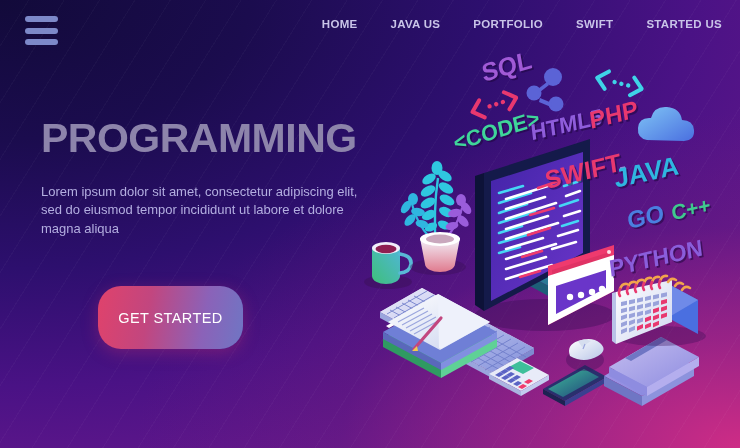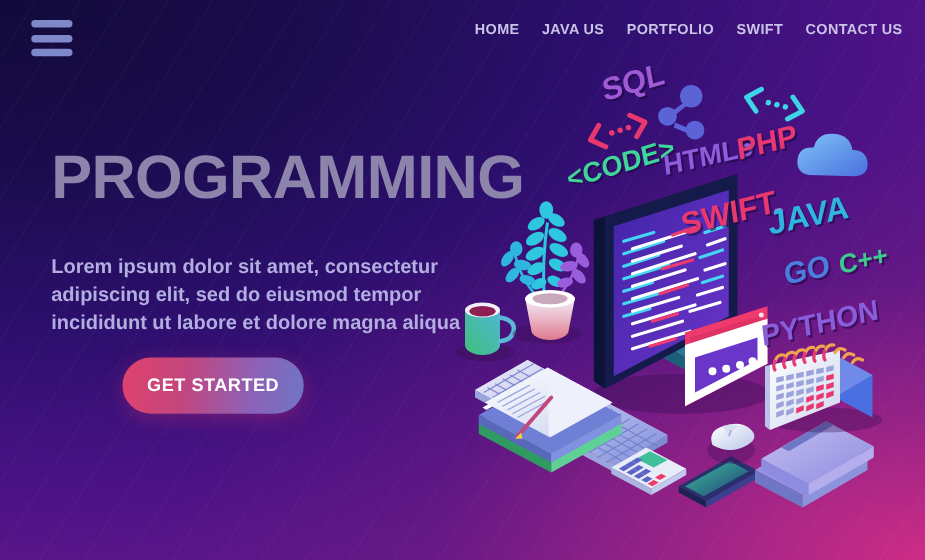--- a/index.html
+++ b/index.html
@@ -30,44 +30,44 @@
     width:33px; height:29px;
     display:flex; flex-direction:column; justify-content:space-between;
     cursor:pointer;
   }
   #hamburger span {
     display:block; height:6px; width:100%;
     background:#7d89c9; border-radius:3px;
   }
   #nav {
     position:absolute; right:18px; top:18px;
-    display:flex; gap:18px; margin-left:20px;
+    display:flex; gap:33px; margin-left:20px;
   }
   #nav a {
     color:#c9c4e8; text-decoration:none;
     font-size:11.5px; font-weight:bold; letter-spacing:.3px;
     white-space:nowrap; cursor:pointer;
   }
 
   
   #hero { position:absolute; left:41px; top:118px; width:330px; }
   #title {
-    font-size:49px; font-weight:bold; letter-spacing:-.5px;
+    font-size:41px; font-weight:bold; letter-spacing:-.5px;
     color:#8d84ab; line-height:1;
   }
   #subtitle {
-    margin-top:36px;
-    font-size:16px; line-height:1.42;
-    color:#b3aee0; font-weight:bold;
+    margin-top:24px;
+    font-size:13px; line-height:1.42;
+    color:#b3aee0; font-weight:normal;
   }
   #cta {
     position:absolute; left:98px; top:286px;
-    width:145px; height:45px; border-radius:23px;
+    width:145px; height:63px; border-radius:23px;
     background:linear-gradient(100deg,#e0426b 0%,#c2467f 35%,#8b62b8 72%,#6f76c4 100%);
-    color:#fff; font-size:14.5px; font-weight:bold; letter-spacing:.4px;
+    color:#fff; font-size:14.5px; font-weight:normal; letter-spacing:.4px;
     display:flex; align-items:center; justify-content:center;
     border:none; cursor:pointer;
     box-shadow:0 4px 16px rgba(200,50,110,.35);
   }
 
   
   .kw {
     position:absolute;
     font-weight:bold;
     white-space:nowrap;
@@ -477,21 +477,21 @@
     <span></span>
     <span></span>
     <span></span>
   </div>
 
   <nav id="nav">
     <a>HOME</a>
     <a>JAVA US</a>
     <a>PORTFOLIO</a>
     <a>SWIFT</a>
-    <a>CONTACT US</a>
+    <a>STARTED US</a>
   </nav>
 
   <div id="hero">
     <h1 id="title">PROGRAMMING</h1>
     <p id="subtitle">Lorem ipsum dolor sit amet, consectetur adipiscing elit, sed do eiusmod tempor incididunt ut labore et dolore magna aliqua</p>
   </div>
   <button id="cta">GET STARTED</button>
 </div>
 
 </body></html>

